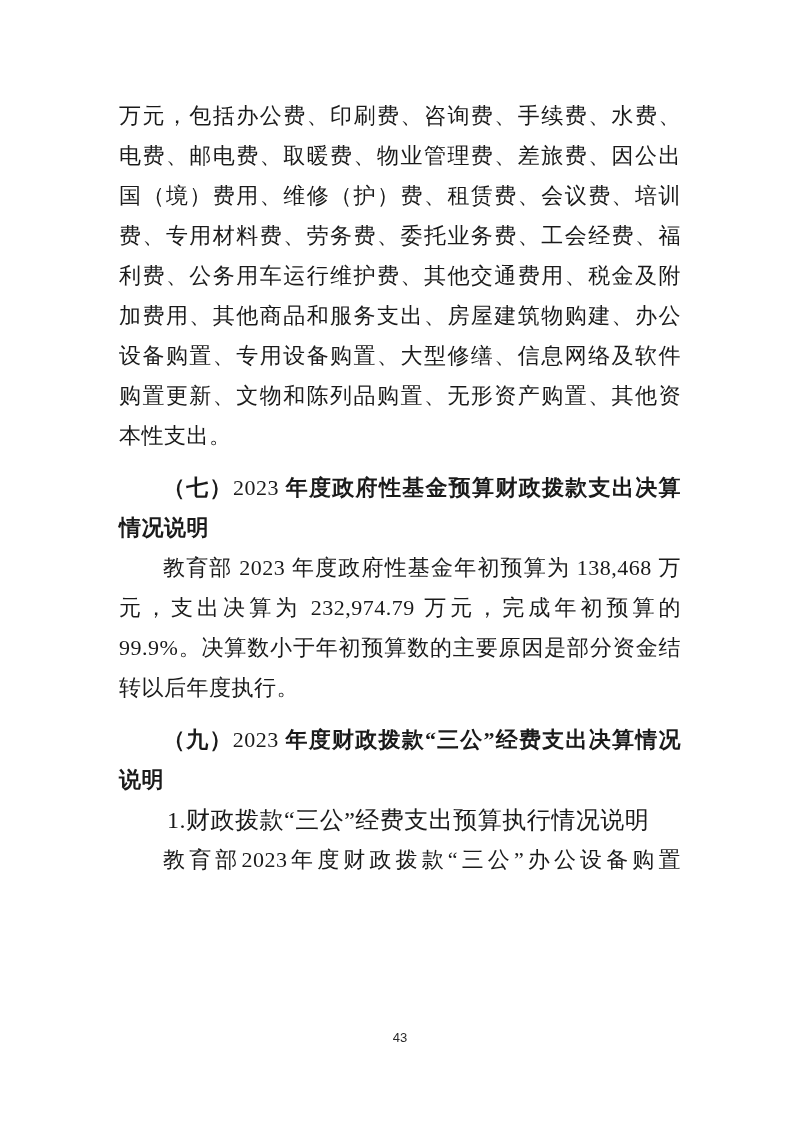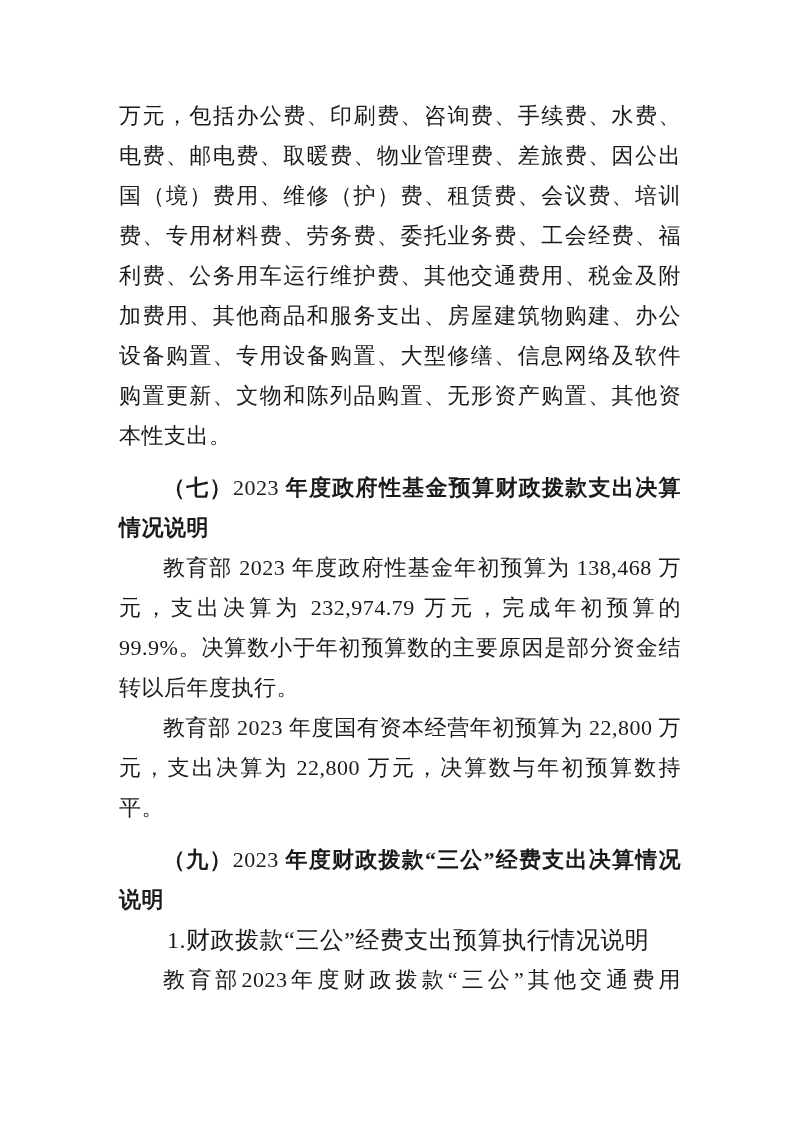--- a/index.html
+++ b/index.html
@@ -76,23 +76,25 @@
 <div class="page">
   <main class="content">
 
     <p class="para no-indent">万元，包括办公费、印刷费、咨询费、手续费、水费、电费、邮电费、取暖费、物业管理费、差旅费、因公出国（境）费用、维修（护）费、租赁费、会议费、培训费、专用材料费、劳务费、委托业务费、工会经费、福利费、公务用车运行维护费、其他交通费用、税金及附加费用、其他商品和服务支出、房屋建筑物购建、办公设备购置、专用设备购置、大型修缮、信息网络及软件购置更新、文物和陈列品购置、无形资产购置、其他资本性支出。</p>
 
     <p class="heading"><span>（七）</span><span class="num-bold">2023</span><span> 年度政府性基金预算财政拨款支出决算情况说明</span></p>
 
     <p class="para">教育部 2023 年度政府性基金年初预算为 138,468 万元，支出决算为 232,974.79 万元，完成年初预算的 99.9%。决算数小于年初预算数的主要原因是部分资金结转以后年度执行。</p>
 
 
-    <p class="para">教育部 2023 年度国有资本经营年初预算为 22,800 万元，支出决算为 22,800 万元，决算数与年初预算数持平。</p>
 
     <p class="heading"><span>（九）</span><span class="num-bold">2023</span><span> 年度财政拨款“三公”经费支出决算情况说明</span></p>
 
     <p class="subheading"><span class="num-bold">1.</span><span>财政拨款“三公”经费支出预算执行情况说明</span></p>
 
-    <p class="para fill-last">教育部2023年度财政拨款“三公”其他交通费用</p>
+    <p class="para fill-last">教育部2023年度财政拨款“三公”办公设备购置</p>
 
   </main>
 
+  <footer class="page-footer">
+    <span class="page-number">43</span>
+  </footer>
 </div>
 
 </body></html>

